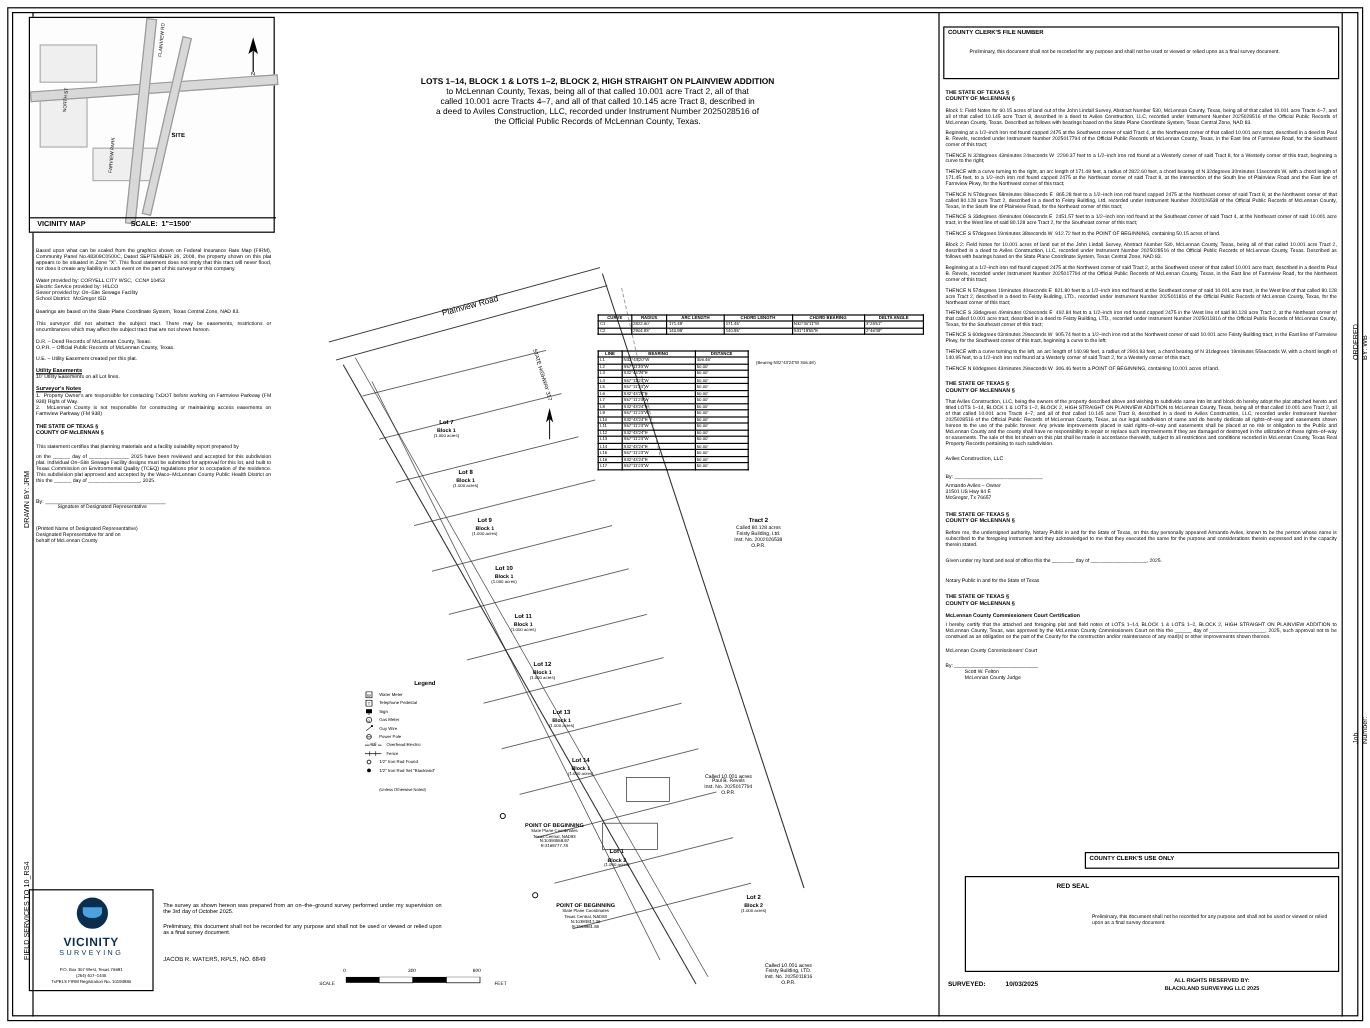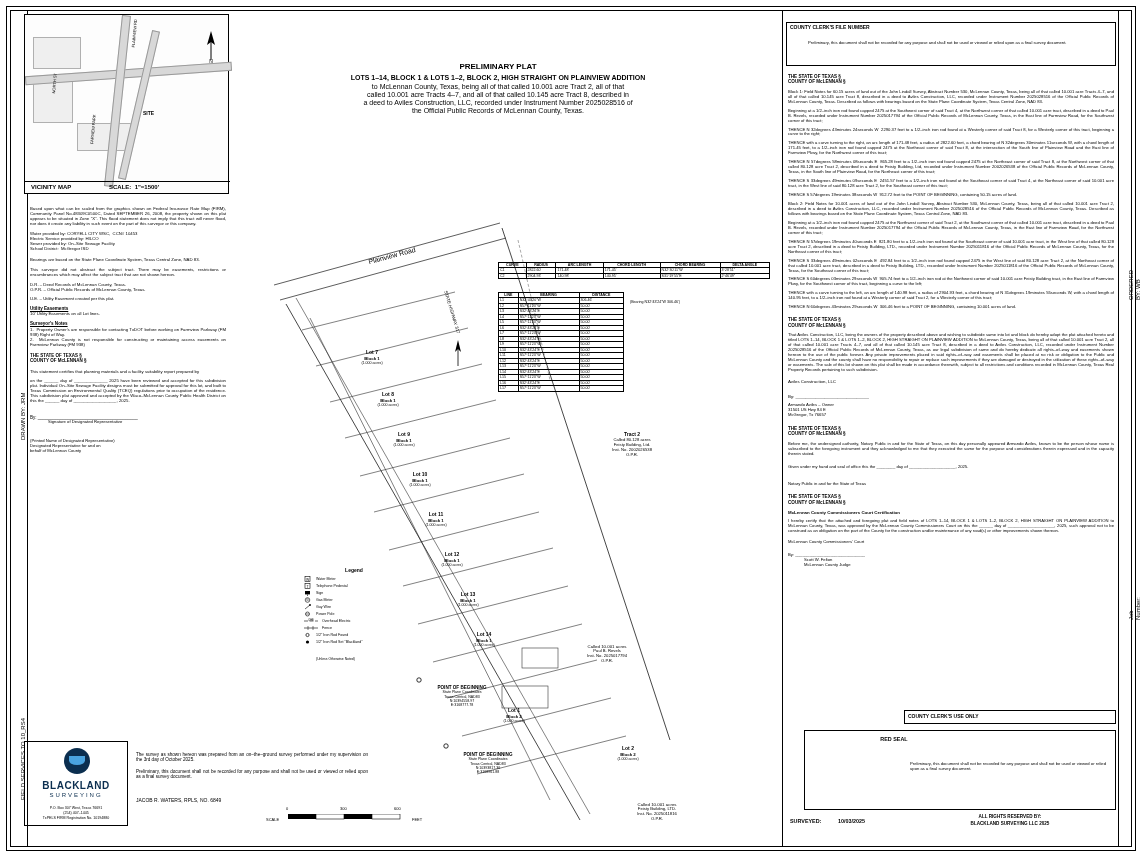--- a/index.html
+++ b/index.html
@@ -57,21 +57,20 @@
       <polygon points="8,2 12,16 8,13 4,16" fill="#000"></polygon>
       <line x1="8" y1="13" x2="8" y2="31" stroke="#000" stroke-width="1"></line>
       <text x="8" y="34" font-size="5" text-anchor="middle" fill="#000">N</text>
     </svg>
     <div class="thin" style="left:0;top:166px;width:205px;height:1px;"></div>
     <div class="t b" style="left:6px;top:169px;font-size:6px;">VICINITY MAP</div>
     <div class="t b" style="left:84px;top:169px;font-size:6px;">SCALE:  1"=1500'</div>
   </div>
 
   <div style="position:absolute;left:268px;top:62px;width:460px;">
-    <div class="t c b" style="position:static;font-size:8px;">PRELIMINARY PLAT</div>
     <div class="t c b" style="position:static;font-size:7px;margin-top:3px;">LOTS 1–14, BLOCK 1 &amp; LOTS 1–2, BLOCK 2, HIGH STRAIGHT ON PLAINVIEW ADDITION</div>
     <div class="t c" style="position:static;font-size:7px;">to McLennan County, Texas, being all of that called 10.001 acre Tract 2, all of that</div>
     <div class="t c" style="position:static;font-size:7px;">called 10.001 acre Tracts 4–7, and all of that called 10.145 acre Tract 8, described in</div>
     <div class="t c" style="position:static;font-size:7px;">a deed to Aviles Construction, LLC, recorded under Instrument Number 2025028516 of</div>
     <div class="t c" style="position:static;font-size:7px;">the Official Public Records of McLennan County, Texas.</div>
   </div>
 
   <div style="position:absolute;left:30px;top:206px;width:196px;">
     <div class="t j" style="position:static;font-size:4.3px;">Based upon what can be scaled from the graphics shown on Federal Insurance Rate Map (FIRM), Community Panel No.48309C0500C, Dated SEPTEMBER 26, 2008, the property shown on this plat appears to be situated in Zone "X". This flood statement does not imply that this tract will never flood, nor does it create any liability in such event on the part of this surveyor or this company.</div>
     <div class="t" style="position:static;font-size:4.3px;margin-top:5px;">Water provided by: CORYELL CITY WSC,  CCN# 10453</div>
@@ -96,21 +95,21 @@
     <div class="t" style="position:static;font-size:4.2px;margin-left:18px;">Signature of Designated Representative</div>
     <div class="t" style="position:static;font-size:4.2px;margin-top:14px;">(Printed Name of Designated Representative)</div>
     <div class="t" style="position:static;font-size:4.2px;">Designated Representative for and on</div>
     <div class="t" style="position:static;font-size:4.2px;">behalf of McLennan County</div>
   </div>
 
   <div class="brd" style="left:24px;top:741px;width:104px;height:85px;"></div>
   <div style="position:absolute;left:46px;top:748px;text-align:center;width:62px;">
     <span class="logo-circ"></span>
   </div>
-  <div class="t c b" style="left:24px;top:780px;width:104px;font-size:10px;letter-spacing:.5px;color:#0b2e4f;">BLACKLAND</div>
+  <div class="t c b" style="left:24px;top:780px;width:104px;font-size:10px;letter-spacing:.5px;color:#0b2e4f;">VICINITY</div>
   <div class="t c" style="left:24px;top:792px;width:104px;font-size:6px;letter-spacing:2px;color:#0b2e4f;">SURVEYING</div>
   <div class="t c" style="left:24px;top:806px;width:104px;font-size:3.6px;">P.O. Box 307 West, Texas 76691</div>
   <div class="t c" style="left:24px;top:811px;width:104px;font-size:3.6px;">(254) 407–1445</div>
   <div class="t c" style="left:24px;top:816px;width:104px;font-size:3.6px;">TxPELS FIRM Registration No. 10194880</div>
 
   <div style="position:absolute;left:136px;top:752px;width:232px;">
     <div class="t j" style="position:static;font-size:4.6px;">The survey as shown hereon was prepared from an on–the–ground survey performed under my supervision on the 3rd day of October 2025.</div>
     <div class="t j" style="position:static;font-size:4.6px;margin-top:6px;">Preliminary, this document shall not be recorded for any purpose and shall not be used or viewed or relied upon as a final survey document.</div>
     <div style="height:18px;"></div>
     <div class="t" style="position:static;font-size:5px;">JACOB R. WATERS, RPLS, NO. 6849</div>

